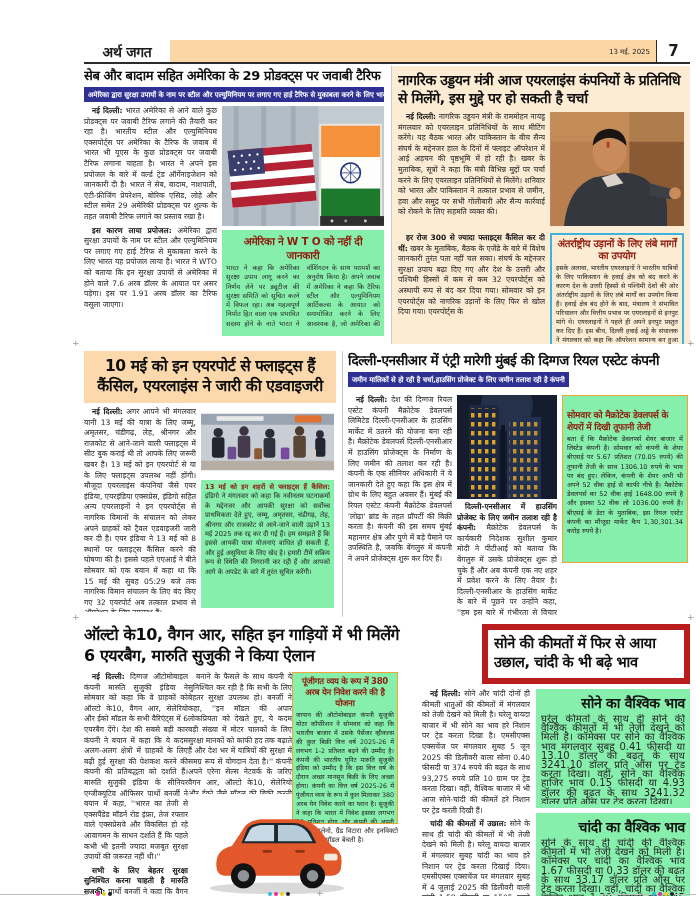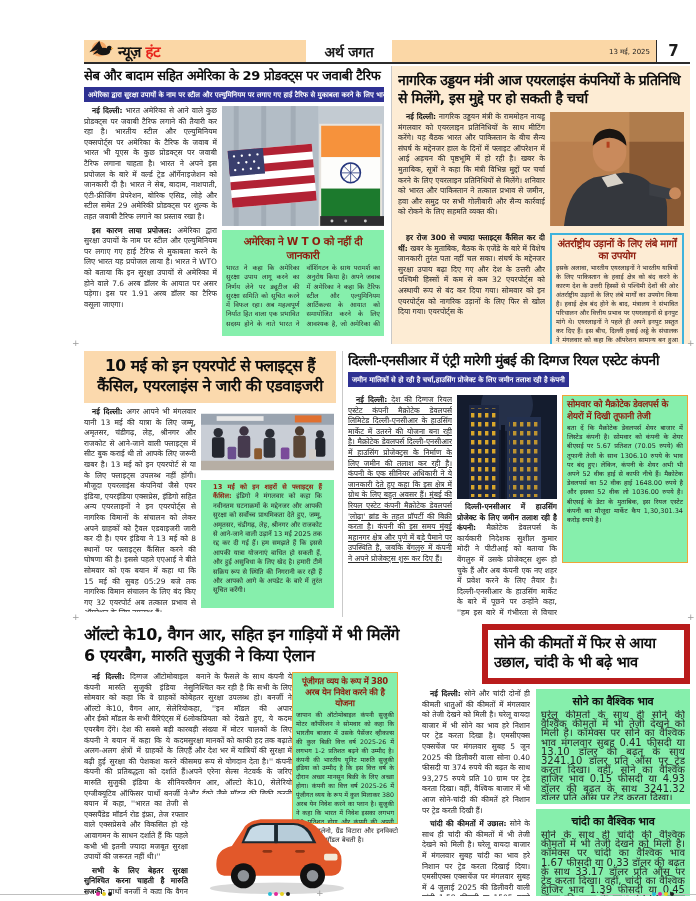--- a/index.html
+++ b/index.html
@@ -58,33 +58,33 @@
   .blue-box .bodytxt { font-size:6.4px; line-height:9px; height:88px; overflow:hidden; margin-top:2px; }
 
   
   .row2 { display:flex; gap:6px; margin-top:7px; height:266px; }
   .art-flights { width:252px; }
   .flights-hlpanel { background:#fbd9ad; padding:5px 4px; }
   .flights-hlpanel .hl { font-size:15.5px; line-height:20px; height:42px; overflow:hidden; text-align:center; }
   .a3-body { display:flex; gap:5px; margin-top:4px; }
   .a3-col1 { width:112px; height:205px; overflow:hidden; }
   .a3-col2 { width:133px; }
-  .cap-box { margin-top:3px; padding:3px 12px; height:128px; overflow:hidden; }
+  .cap-box { margin-top:3px; padding:3px 4px; height:128px; overflow:hidden; }
   .cap-box .bodytxt { font-size:6.7px; line-height:9.4px; text-indent:0; }
   .cap-lead { font-weight:bold; color:#8e1d0e; }
 
   .art-realestate { flex:1; padding-left:5px; }
   .art-realestate .hl { font-size:13.5px; white-space:nowrap; overflow:hidden; }
   .re-navybar { display:inline-block; white-space:normal; }
   .a4-body { display:flex; gap:5px; }
-  .a4-col1 { width:104px; height:228px; overflow:hidden;text-decoration:underline; }
+  .a4-col1 { width:104px; height:228px; overflow:hidden; }
   .a4-col2 { width:100px; }
   .a4-col2 .bodytxt { height:118px; overflow:hidden; margin-top:3px; }
   .a4-col3 { width:126px; }
-  .macro-box { border:1.5px solid #f0a438; padding:3px 4px; height:168px; overflow:hidden; }
+  .macro-box { border:1.5px solid #f0a438; padding:14px 4px; height:168px; overflow:hidden; }
   .macro-box .boxtitle { font-size:9px; line-height:11.5px; text-align:left; }
   .macro-box .bodytxt { font-size:6.5px; line-height:9.2px; margin-top:2px; }
   .a4-tail { font-size:6.8px; line-height:9.4px; margin-top:4px; text-align:justify; height:24px; overflow:hidden; }
 
   
   .row3 { display:flex; gap:8px; margin-top:7px; height:272px; }
   .art-maruti { width:330px; }
   .art-maruti .hl { font-size:16px; line-height:21px; height:44px; overflow:hidden; }
   .a5-body { display:flex; gap:0; margin-top:4px; }
   .a5-col { width:104px; height:222px; overflow:hidden; }
@@ -97,54 +97,41 @@
   .a5-tail { font-size:6.8px; line-height:9.4px; margin-top:3px; text-align:justify; }
   .car-wrap { position:absolute; left:118px; bottom:0; width:150px; height:96px; }
 
   .art-gold { flex:1; }
   .gold-hlbox { border:6px solid #b91c1c; margin-left:60px; padding:4px 6px; }
   .gold-hlbox .hl { font-size:14.5px; line-height:19px; height:40px; overflow:hidden; }
   .a6-body { display:flex; gap:6px; margin-top:5px; }
   .a6-col1 { width:108px; height:212px; overflow:hidden; }
   .a6-col2 { flex:1; }
   .metal-box { padding:4px 5px; margin-bottom:5px; }
-  .metal-box .boxtitle { font-size:11px; text-align:center; color:#111; }
+  .metal-box .boxtitle { font-size:14px; text-align:right; color:#111; }
   .metal-box .bodytxt { font-size:10px; line-height:9.2px; margin-top:2px; overflow:hidden; }
   .metal-box.gold .bodytxt { height:90px; } .metal-box.silver .bodytxt { height:84px; }
 
   
   .photo { display:block; }
 
   
   .mark { position:absolute; color:#9a9a9a; font-size:9px; }
   .regline { position:absolute; height:1px; background:#bfbfbf; }
   .dots { position:absolute; display:flex; gap:2px; }
   .dots i { width:4px; height:4px; border-radius:50%; display:block; }
   .d-c{background:#27bdd8;} .d-m{background:#e3289b;} .d-y{background:#e8d121;} .d-k{background:#222;}
 </style>
 </head>
 <body>
 
 <div class="page">
   <div class="content">
 
     <header class="masthead">
-      <div class="mast-left">
-        <span>
-          <svg width="26" height="20" viewBox="0 0 30 24">
-            <circle cx="13" cy="12" r="9" fill="#f08030" opacity="0.55"></circle>
-            <polygon points="1,16 13,2 16,11" fill="#161616"></polygon>
-            <polygon points="5,19 15,8 18,14" fill="#161616"></polygon>
-            <ellipse cx="18" cy="15" rx="8" ry="4.5" fill="#161616"></ellipse>
-            <circle cx="25" cy="11" r="3" fill="#161616"></circle>
-            <polygon points="27,10 30,11.5 27,13" fill="#e8a23c"></polygon>
-          </svg>
-        </span>
-        <span class="paper-name"><b class="pn-black">न्यूज़</b> <b class="pn-red">हंट</b></span>
-      </div>
       <div class="mast-center">अर्थ जगत</div>
       <div class="mast-right">13 मई, 2025</div>
       <div class="mast-pagenum">7</div>
     </header>
 
     <div class="row1">
 
       <article class="art-tariff">
         <h1 class="hl">सेब और बादाम सहित अमेरिका के 29 प्रोडक्ट्स पर जवाबी टैरिफ लगाने की तैयारी में भारत</h1>
         <div class="navybar">अमेरिका द्वारा सुरक्षा उपायों के नाम पर स्टील और एल्युमिनियम पर लगाए गए हाई टैरिफ से मुकाबला करने के लिए भारत लाया यह प्रपोजल</div>

